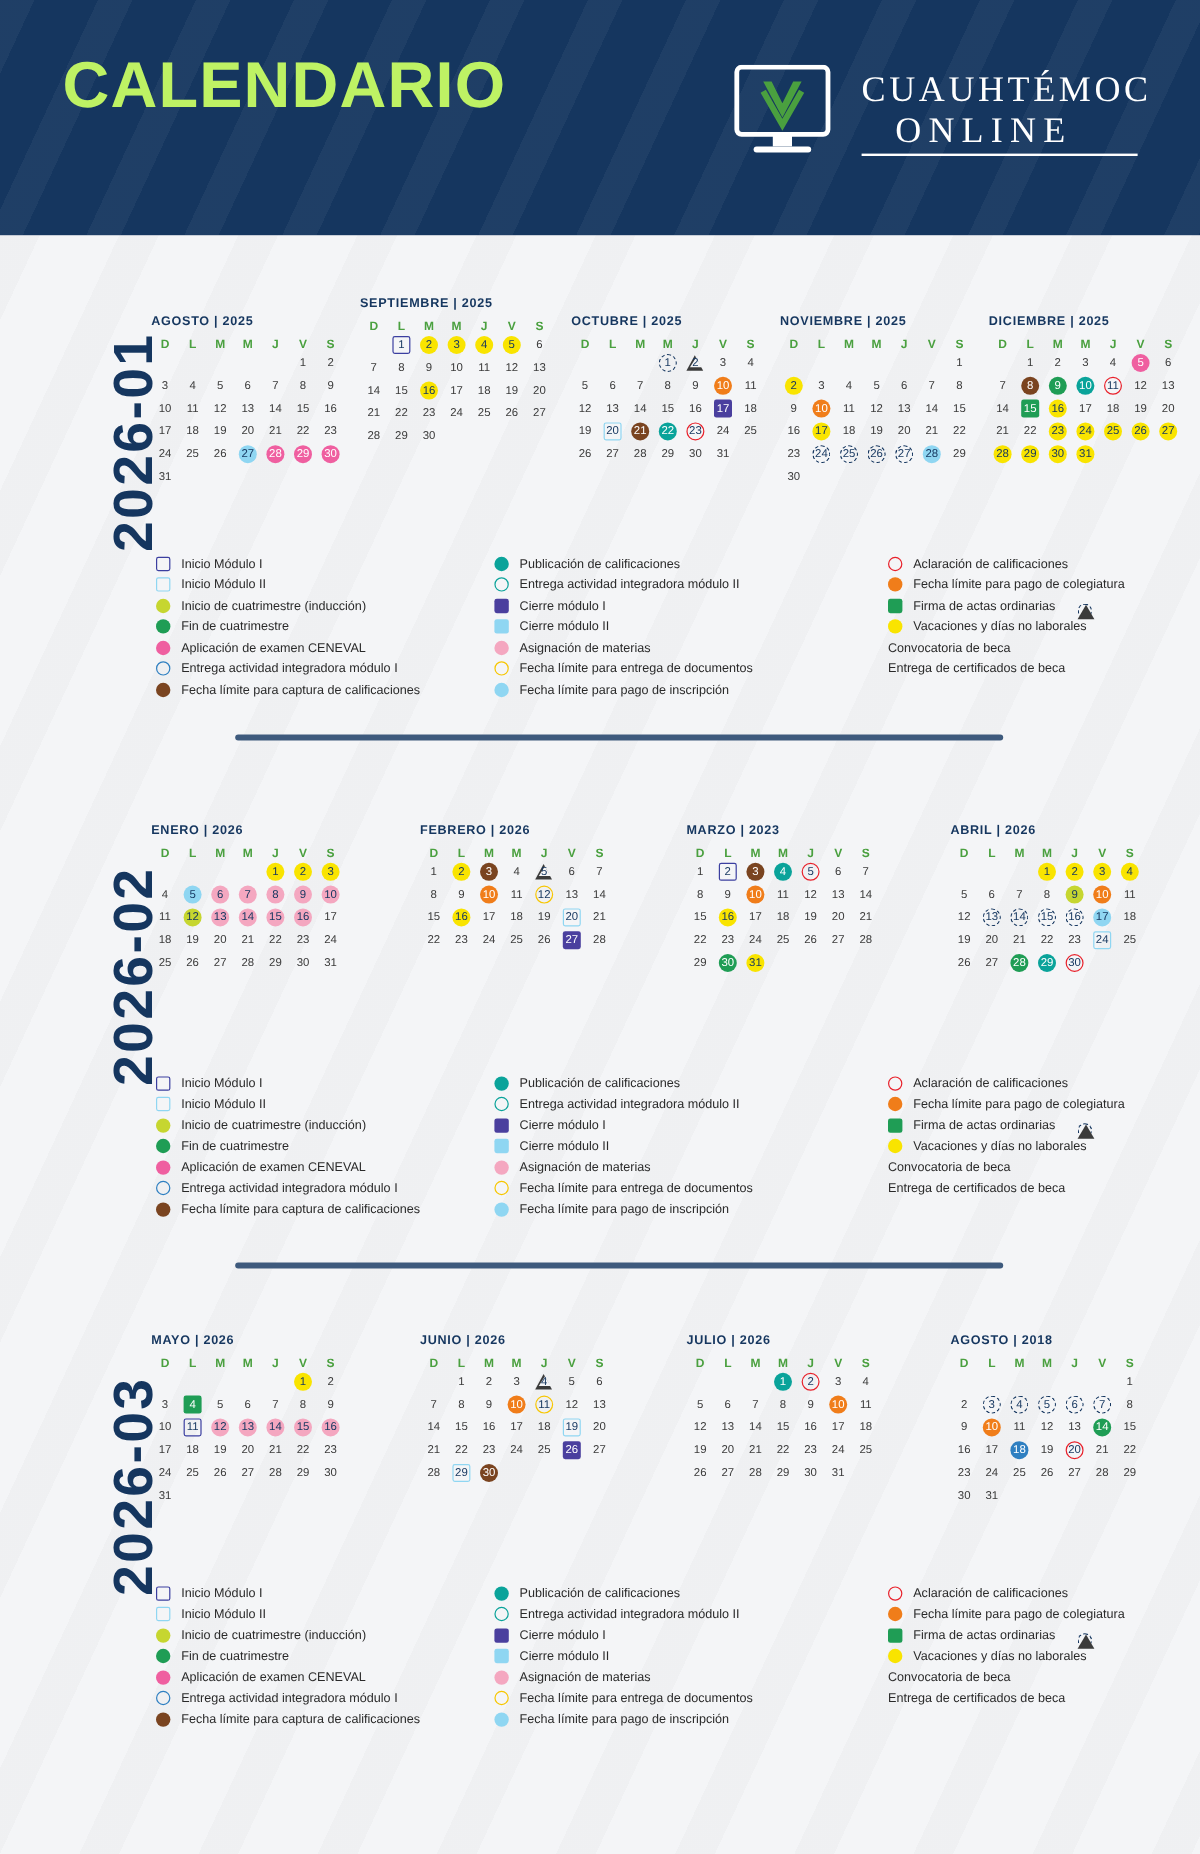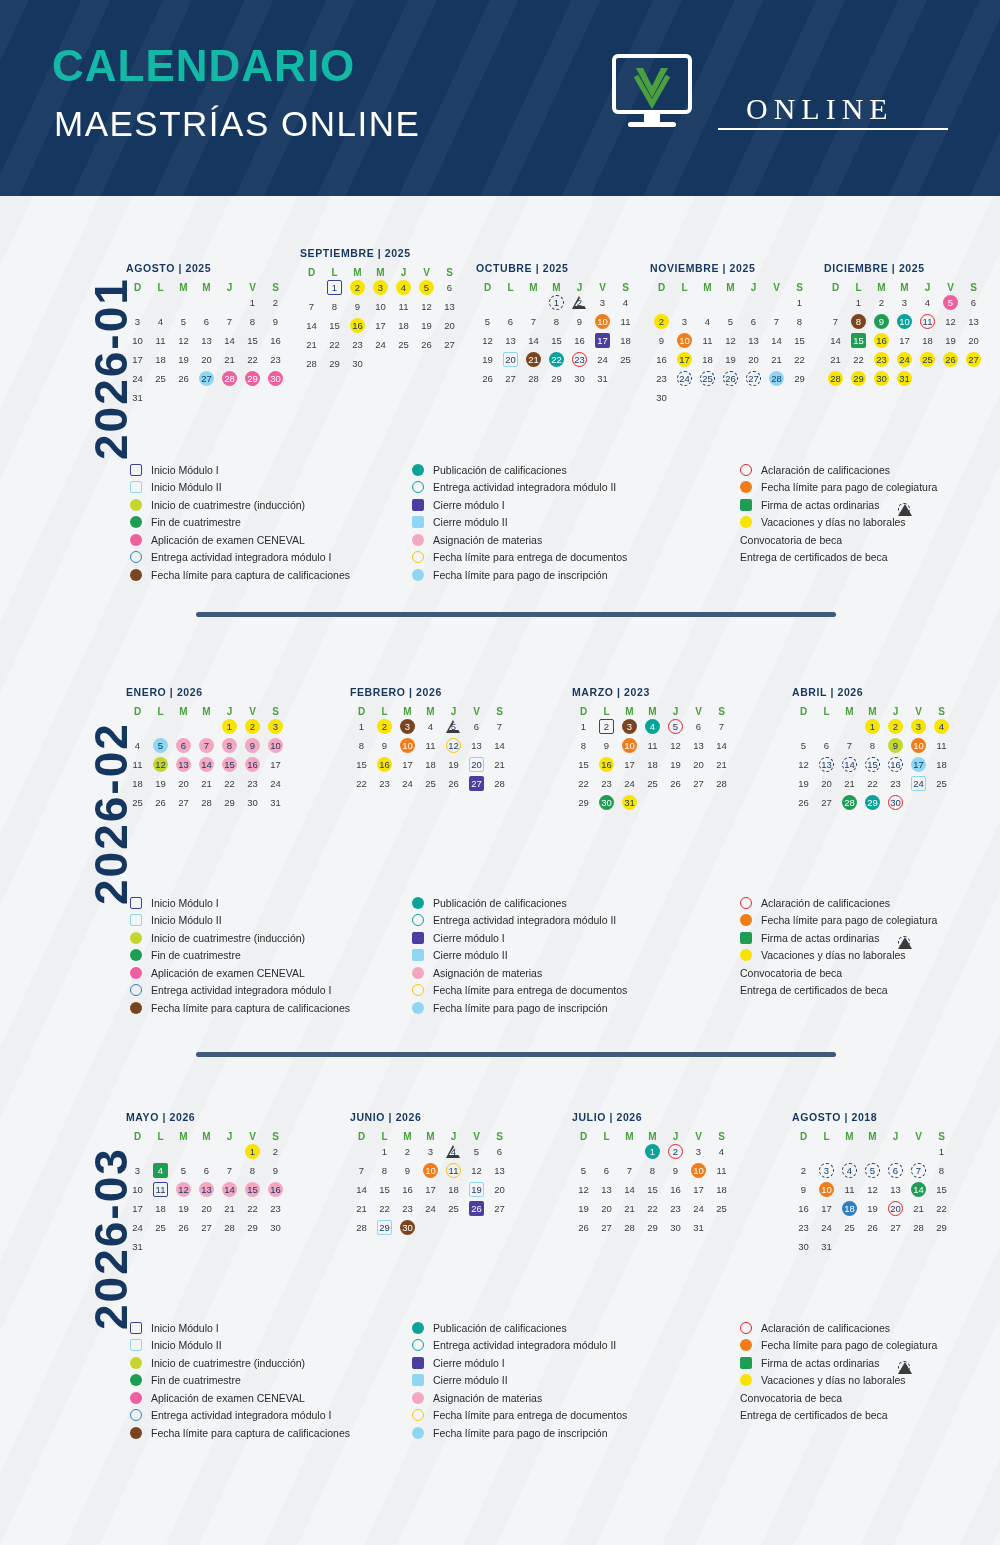--- a/index.html
+++ b/index.html
@@ -16,21 +16,21 @@
     background:#15365f;
     overflow:hidden;
   }
   .header .stripes {
     position:absolute; inset:0;
     background:
       repeating-linear-gradient(115deg, rgba(255,255,255,0.045) 0 26px, rgba(255,255,255,0) 26px 74px);
   }
   .title-main {
     position:absolute; left:52px; top:44px;
-    color:#14b8a6; font-size:44px; font-weight:bold; letter-spacing:1px;
+    color:#bef264; font-size:54px; font-weight:bold; letter-spacing:1px;
     line-height:1;
   }
   .title-sub {
     position:absolute; left:54px; top:106px;
     color:#ffffff; font-size:35px; font-weight:300; letter-spacing:1.5px;
     line-height:1;
   }
   .brand { position:absolute; left:606px; top:52px; width:350px; height:96px; }
   .brand .screen { position:absolute; left:0; top:2px; width:92px; height:80px; }
   .brand-text1 {
@@ -127,31 +127,31 @@
   }
 </style>
 </head>
 <body>
 
 <div class="bg-chev"></div>
 
 <div class="header">
   <div class="stripes"></div>
   <div class="title-main">CALENDARIO</div>
-  <div class="title-sub">MAESTRÍAS ONLINE</div>
   <div class="brand">
     <div class="screen">
       <svg width="92" height="80" viewBox="0 0 92 80">
         <rect x="8" y="2" width="76" height="56" rx="4" fill="none" stroke="#ffffff" stroke-width="4"></rect>
         <rect x="38" y="58" width="16" height="10" fill="#ffffff"></rect>
         <rect x="22" y="68" width="48" height="5" rx="2.5" fill="#ffffff"></rect>
         <path d="M30 14 L46 44 L62 14 L55 14 L46 32 L37 14 Z" fill="#4aa03f"></path>
         <path d="M30 22 L46 50 L62 22" fill="none" stroke="#4aa03f" stroke-width="5"></path>
       </svg>
     </div>
+    <div class="brand-text1">CUAUHTÉMOC</div>
     <div class="brand-rule"></div>
     <div class="brand-text2">ONLINE</div>
   </div>
 </div>
 
 <div class="vlabel" style="left:84px; top:460px;">2026-01</div>
 <div class="vlabel" style="left:84px; top:905px;">2026-02</div>
 <div class="vlabel" style="left:84px; top:1330px;">2026-03</div>
 
 <div class="divider" style="left:196px; top:612px; width:640px;"></div>

